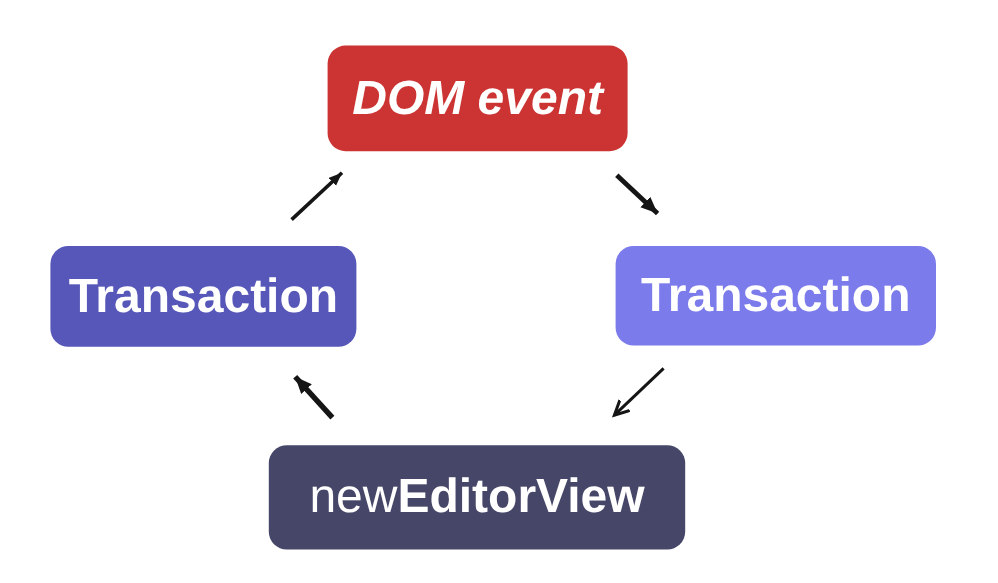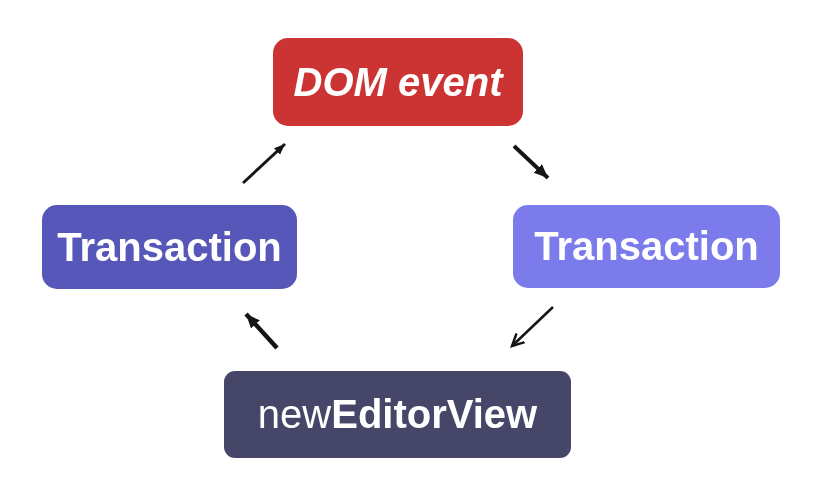--- a/index.html
+++ b/index.html
@@ -24,21 +24,21 @@
     border-radius: 15px;
     color: #ffffff;
     font-size: 40px;
     font-weight: 700;
     white-space: nowrap;
   }
   .node .label-light { font-weight: 400; }
   #node-dom-event        { left: 273px; top: 38px;  width: 250px; height: 88px; }
   #node-editor-view      { left: 42px;  top: 205px; width: 255px; height: 84px; }
   #node-transaction      { left: 485px; top: 205px; width: 267px; height: 83px; margin-left: 28px; }
-  #node-new-editor-state { left: 224px; top: 371px; width: 347px; height: 87px; border-radius: 11px; }
+  #node-new-editor-state { left: 224px; top: 371px; width: 347px; height: 87px; }
   svg.arrows {
     position: absolute;
     inset: 0;
     width: 832px;
     height: 486px;
     color: var(--arrow-color, #111111);
     pointer-events: none;
   }
   svg.arrows line { stroke: currentColor; }
 </style>

